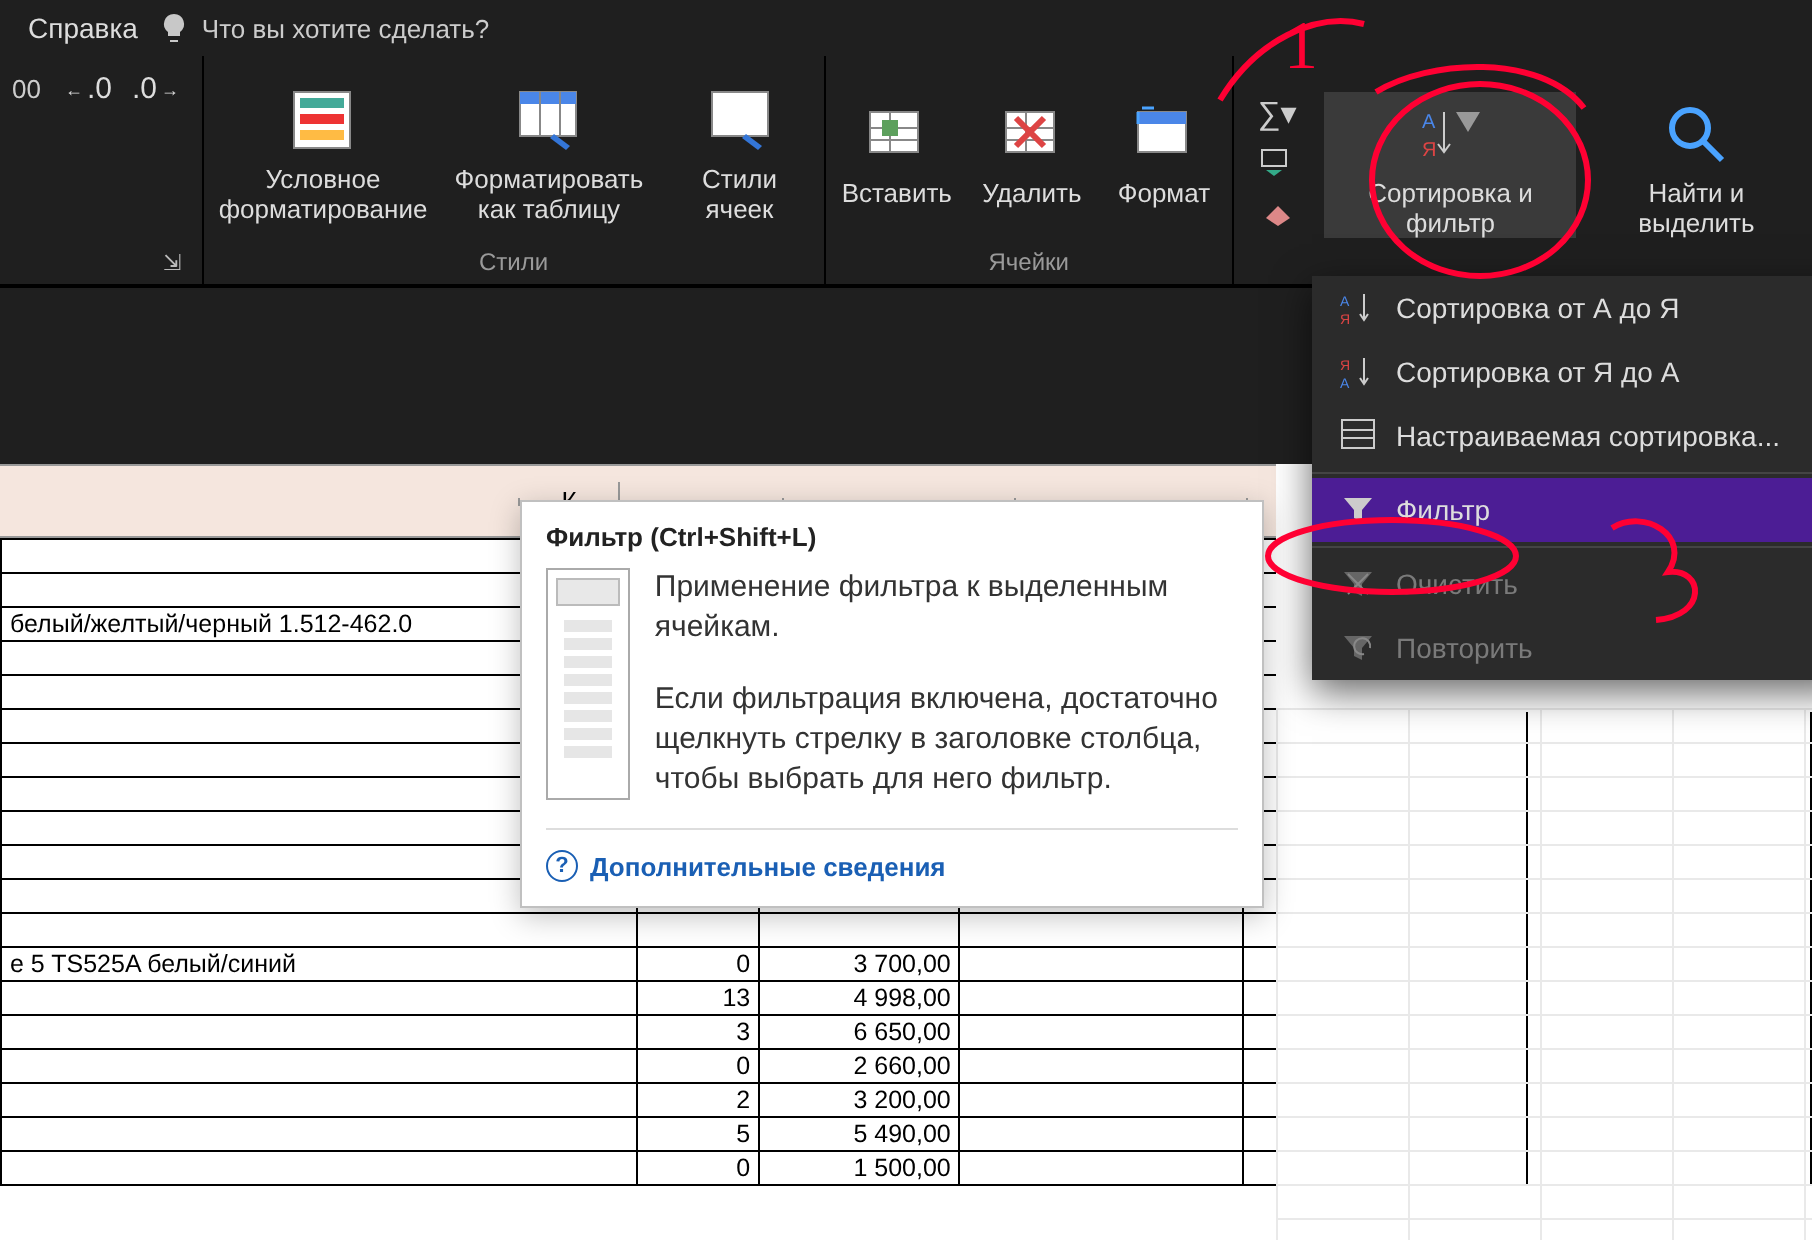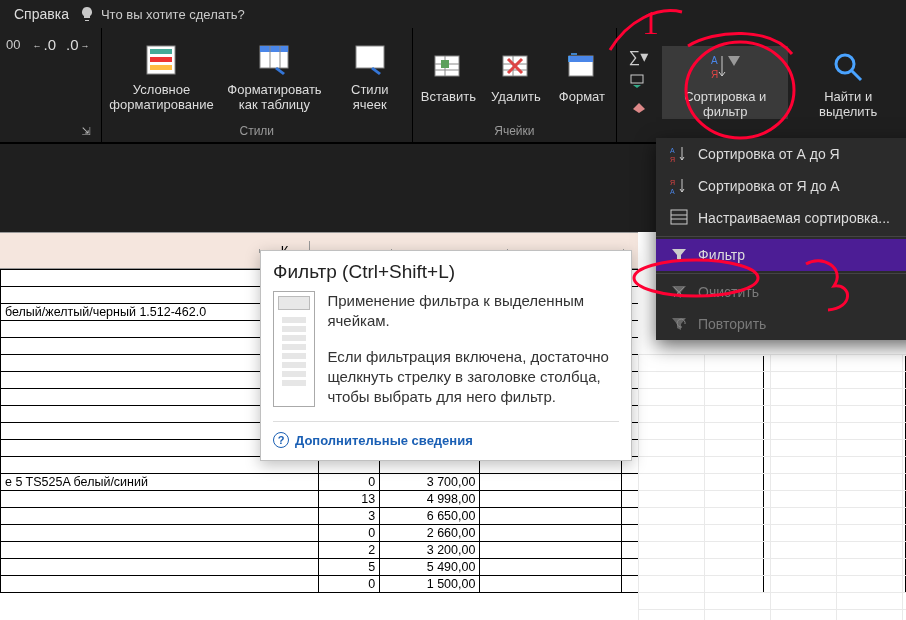--- a/index.html
+++ b/index.html
@@ -139,21 +139,21 @@
     top: 250px;
     left: 260px;
     width: 372px;
     background: #fff;
     color: #222;
     border: 1px solid #c0c0c0;
     box-shadow: 0 4px 14px rgba(0,0,0,.25);
     padding: 10px 12px 12px 12px;
     z-index: 60;
   }
-  .tooltip h4 { font-size: 19px; font-weight:400; margin-bottom:8px; }
+  .tooltip h4 { font-size: 13px; font-weight:700; margin-bottom:8px; }
   .tooltip .body { display:flex; gap:12px; }
   .tooltip .preview {
     width: 98px; height: 116px;
     border: 1px solid #aaa;
     background: #fff;
     padding: 4px;
     position: relative;
   }
   .tooltip .preview::before{
     content:"";

